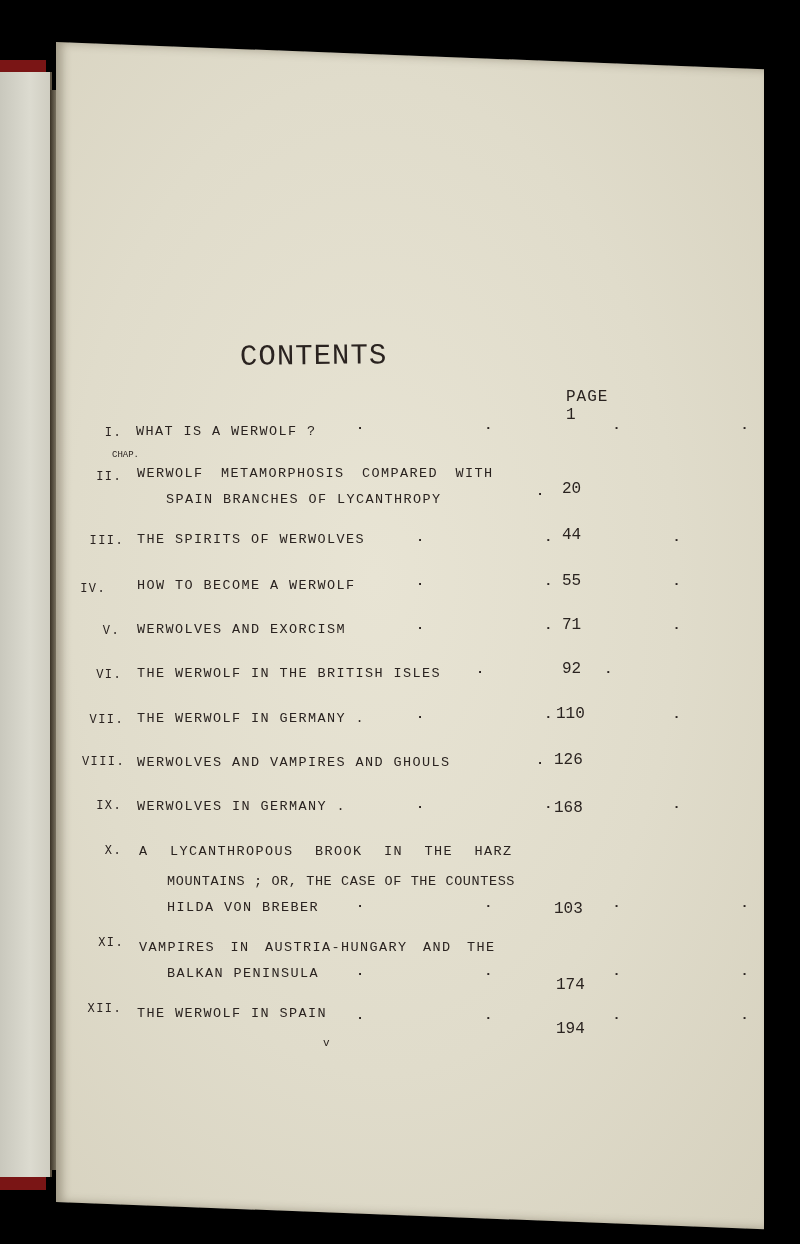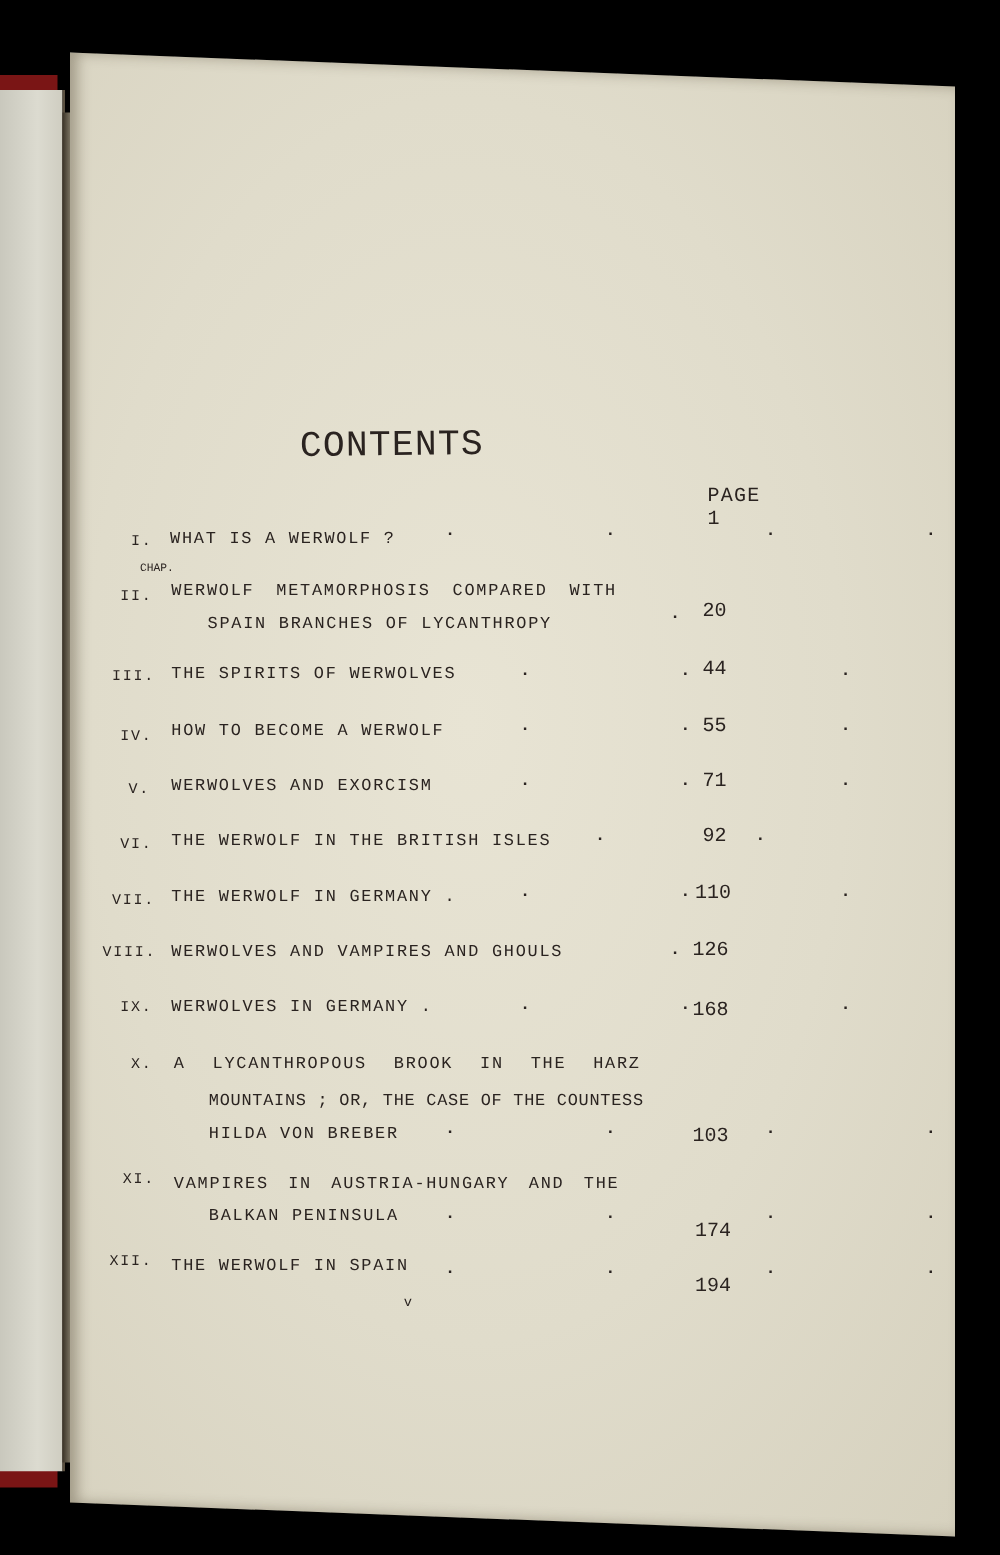--- a/index.html
+++ b/index.html
@@ -79,21 +79,21 @@
   </div>
 
   <div class="row" style="top:532px">
     <span class="num" style="left:84px;top:2px">III.</span>
     <span class="line" style="left:137px">THE SPIRITS OF WERWOLVES</span>
     <span class="dots" style="left:416px;top:-2px">. . .</span>
     <span class="pg" style="left:562px;top:-6px">44</span>
   </div>
 
   <div class="row" style="top:578px">
-    <span class="num" style="left:82px;top:4px">IV.</span>
+    <span class="num" style="left:66px;top:4px">IV.</span>
     <span class="line" style="left:137px">HOW TO BECOME A WERWOLF</span>
     <span class="dots" style="left:416px;top:-4px">. . .</span>
     <span class="pg" style="left:562px;top:-6px">55</span>
   </div>
 
   <div class="row" style="top:622px">
     <span class="num" style="left:80px;top:2px">V.</span>
     <span class="line" style="left:137px">WERWOLVES AND EXORCISM</span>
     <span class="dots" style="left:416px;top:-4px">. . .</span>
     <span class="pg" style="left:562px;top:-6px">71</span>

